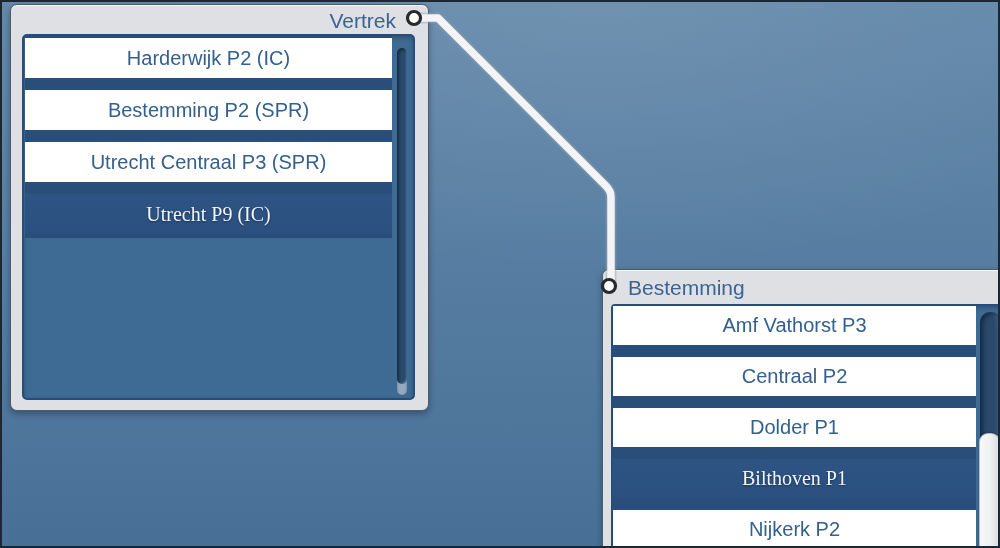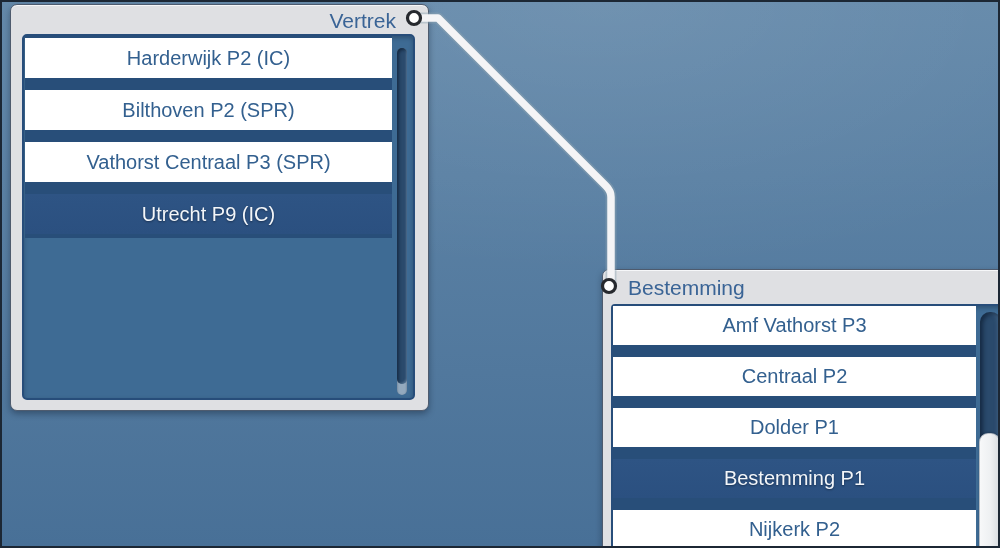--- a/index.html
+++ b/index.html
@@ -54,21 +54,21 @@
   .panel-bestemming .list{ left:0; width:363px; padding:0 0 4px 0; }
   .row{
     background:var(--row-bg); color:var(--row-text);
     display:flex; align-items:center; justify-content:center;
     font-size:20px; flex:0 0 auto; cursor:pointer;
   }
   .panel-vertrek .row{ height:40px; }
   .panel-bestemming .row{ height:39px; }
   .row.selected{
     background:linear-gradient(to bottom, #2e5484, var(--selected-bg));
-    color:var(--selected-text); text-shadow:0 1px 2px rgba(0,10,25,.45);
+    color:var(--selected-text); text-shadow:0 1px 2px rgba(0,10,25,.45);font-family:Liberation Serif, serif;
   }
   
   .scroll-track-left{
     position:absolute; right:6px; top:12px; width:10px; height:347px;
     border-radius:6px; background:var(--scroll-cap-light);
     box-shadow:inset 0 1px 2px rgba(10,25,45,.5);
   }
   .scroll-thumb-dark{
     position:absolute; left:0; top:0; width:10px; height:calc(100% - 11px);
     border-radius:6px; background:var(--scroll-thumb-dark);
@@ -98,24 +98,24 @@
     <div class="panel-header">
       <span class="panel-title">Vertrek</span>
     </div>
     <div class="inner">
       <div class="list">
 
       <div class="row">
             <span>Harderwijk P2 (IC)</span>
           </div>
           <div class="row">
-            <span>Bilthoven P2 (SPR)</span>
+            <span>Bestemming P2 (SPR)</span>
           </div>
           <div class="row">
-            <span>Vathorst Centraal P3 (SPR)</span>
+            <span>Utrecht Centraal P3 (SPR)</span>
           </div>
           <div class="row selected">
             <span>Utrecht P9 (IC)</span>
           </div>
         </div>
       <div class="scroll-track-left">
         <div class="scroll-thumb-dark"></div>
       </div>
     </div>
   </div>
@@ -130,21 +130,21 @@
       <div class="row">
             <span>Amf Vathorst P3</span>
           </div>
           <div class="row">
             <span>Centraal P2</span>
           </div>
           <div class="row">
             <span>Dolder P1</span>
           </div>
           <div class="row selected">
-            <span>Bestemming P1</span>
+            <span>Bilthoven P1</span>
           </div>
           <div class="row">
             <span>Nijkerk P2</span>
           </div>
         </div>
       <div class="scroll-groove-right"></div>
       <div class="scroll-thumb-light"></div>
     </div>
   </div>
 

